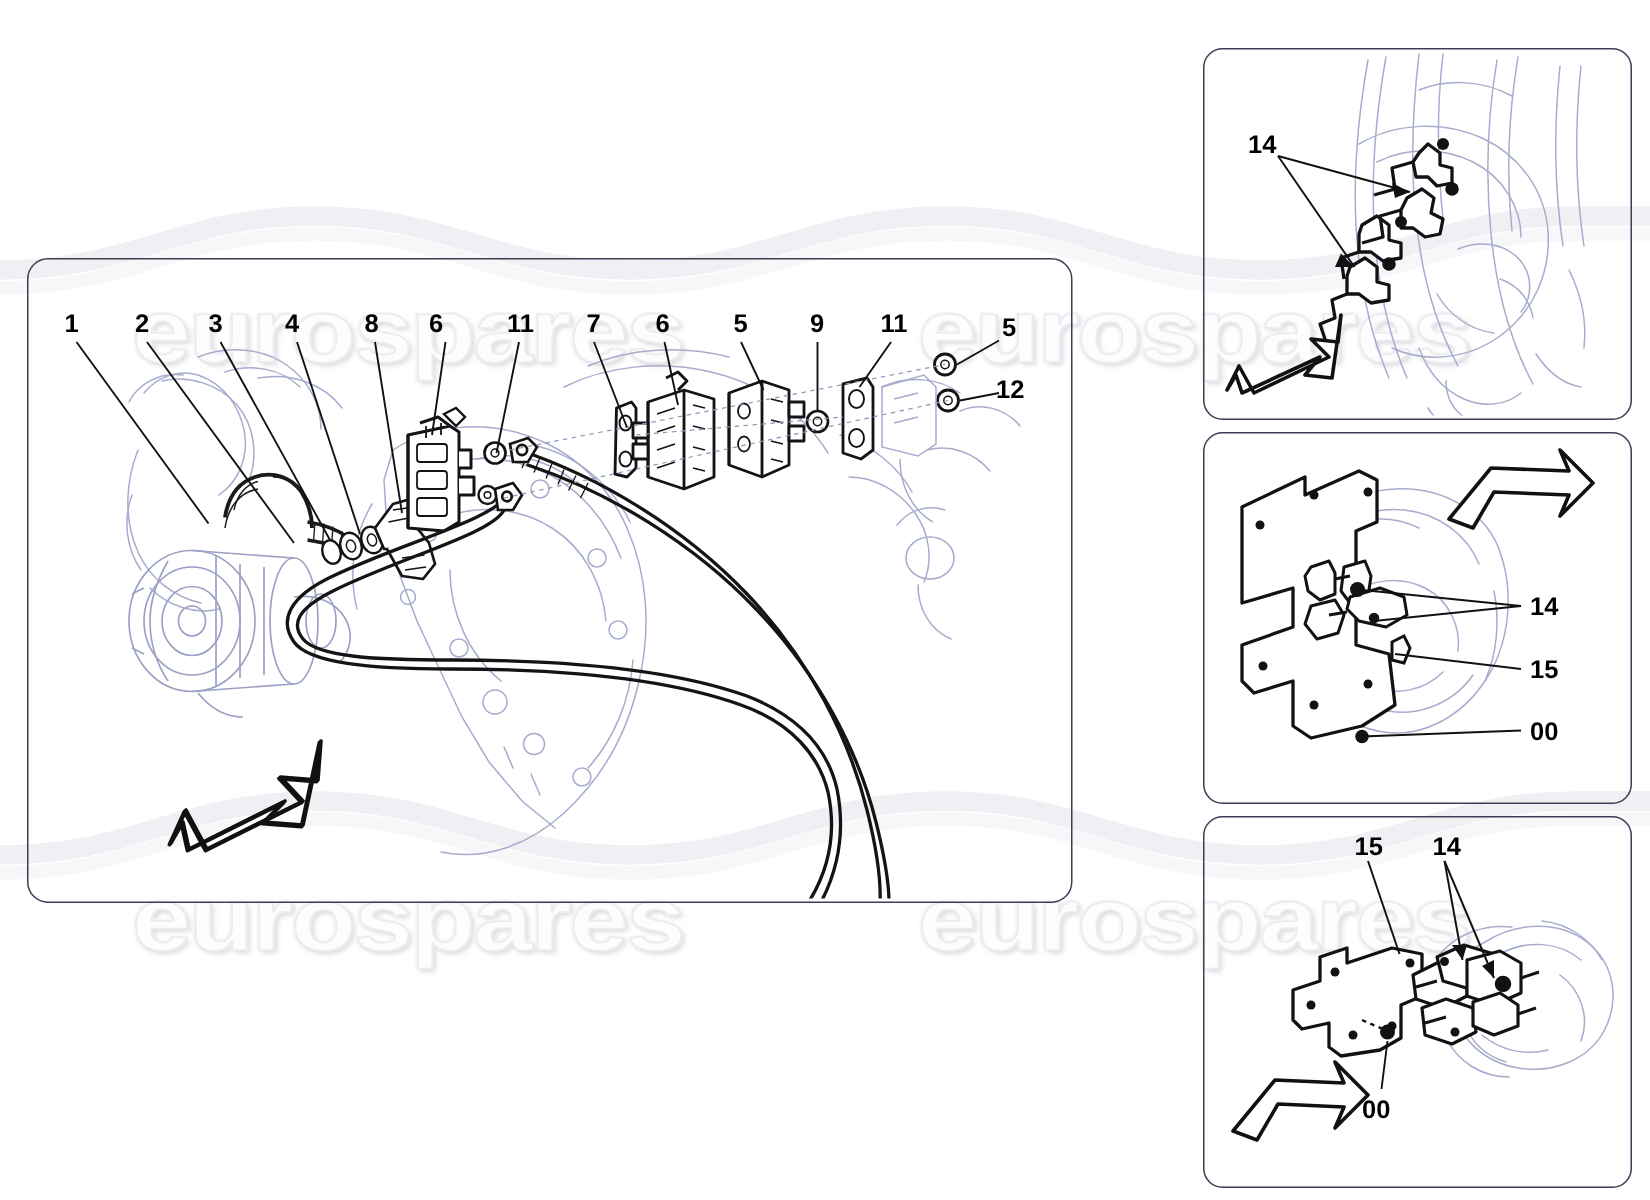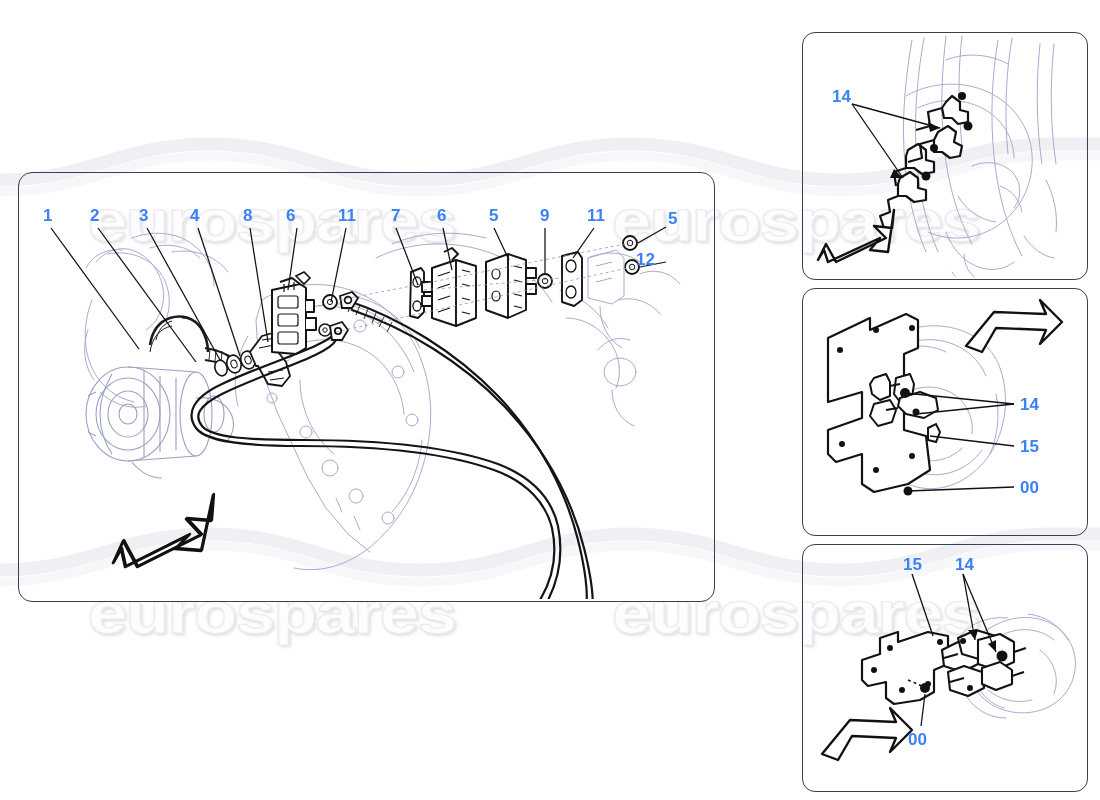--- a/index.html
+++ b/index.html
@@ -25,21 +25,21 @@
   
   .panel{position:absolute;background:transparent;
          border:1px solid #3a3f55;border-radius:14px;z-index:8;}
   .panel.sub{border-radius:13px;}
 
   
   .art{position:absolute;inset:0;z-index:9;pointer-events:none;}
 
   
   .cal{position:absolute;z-index:20;font-family:"Liberation Sans",sans-serif;
-       font-weight:700;color:#3b82f6;line-height:1;}
+       font-weight:700;color:#000000;line-height:1;}
   .cal.m{font-size:17px;}
 </style>
 </head>
 <body>
 
 <div class="stage">
 
   <svg class="wm-swoosh" style="left:0;top:130px;width:1100px;height:80px;z-index:2" viewBox="0 0 1100 80">
     <path d="M0,50 C90,50 120,14 210,14 C300,14 330,50 420,50 C510,50 540,14 630,14
              C720,14 750,50 840,50 C930,50 960,14 1050,14 L1100,14" fill="none" stroke="#f0f0f4" stroke-width="13"></path>
@@ -545,21 +545,21 @@
   <div class="cal m" style="left:190px;top:207px;">4</div>
   <div class="cal m" style="left:243px;top:207px;">8</div>
   <div class="cal m" style="left:286px;top:207px;">6</div>
   <div class="cal m" style="left:338px;top:207px;">11</div>
   <div class="cal m" style="left:391px;top:207px;">7</div>
   <div class="cal m" style="left:437px;top:207px;">6</div>
   <div class="cal m" style="left:489px;top:207px;">5</div>
   <div class="cal m" style="left:540px;top:207px;">9</div>
   <div class="cal m" style="left:587px;top:207px;">11</div>
   <div class="cal m" style="left:668px;top:210px;">5</div>
-  <div class="cal m" style="left:636px;top:251px;">12</div>
+  <div class="cal m" style="left:664px;top:251px;">12</div>
 
   <div class="cal m" style="left:832px;top:88px;">14</div>
 
   <div class="cal m" style="left:1020px;top:396px;">14</div>
   <div class="cal m" style="left:1020px;top:438px;">15</div>
   <div class="cal m" style="left:1020px;top:479px;">00</div>
 
   <div class="cal m" style="left:903px;top:556px;">15</div>
   <div class="cal m" style="left:955px;top:556px;">14</div>
   <div class="cal m" style="left:908px;top:731px;">00</div>

